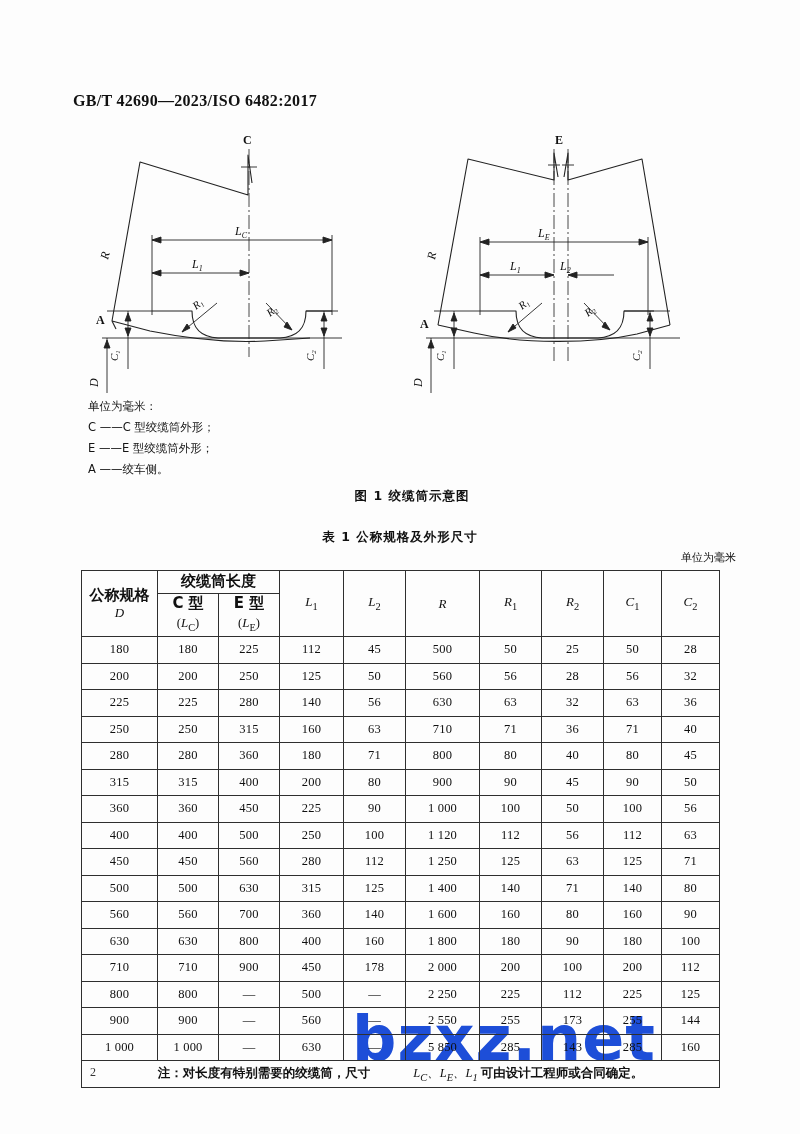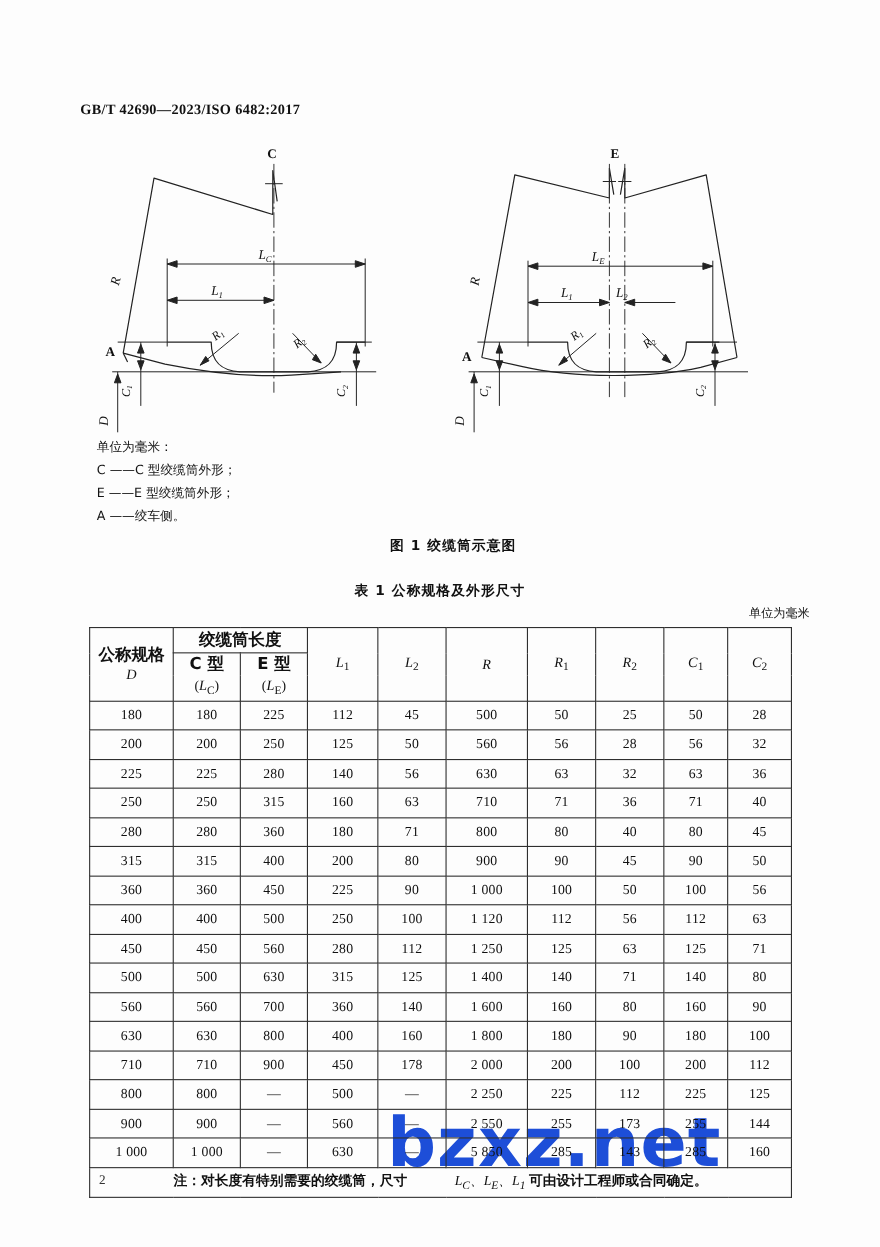--- a/index.html
+++ b/index.html
@@ -33,21 +33,21 @@
     z-index: 0;
   }
   .content { position: relative; z-index: 2; }
 
   .doc-header {
     position: absolute;
     left: 73px;
     top: 92px;
     font-family: "Liberation Serif", serif;
     font-weight: 700;
-    font-size: 13px;
+    font-size: 16px;
     letter-spacing: .3px;
     white-space: nowrap;
   }
 
   .figures {
     position: absolute;
     left: 0;
     top: 125px;
     width: 800px;
     height: 275px;

